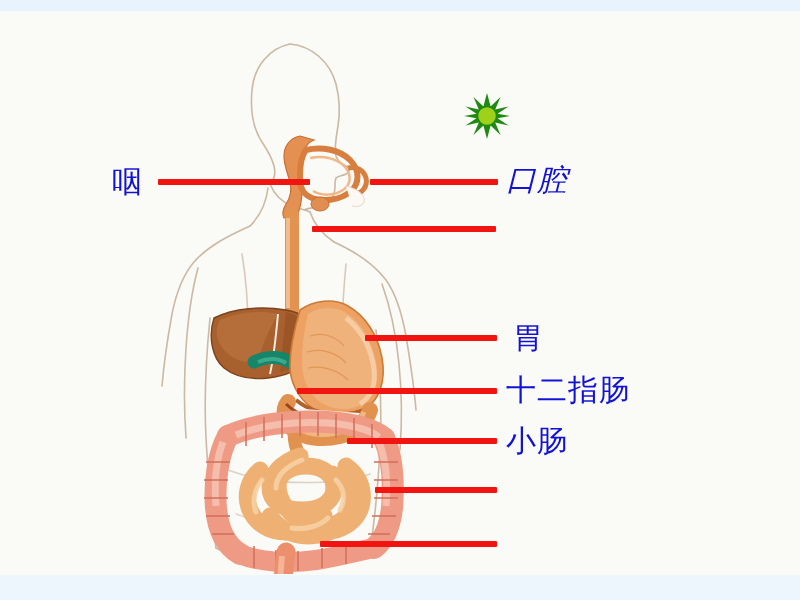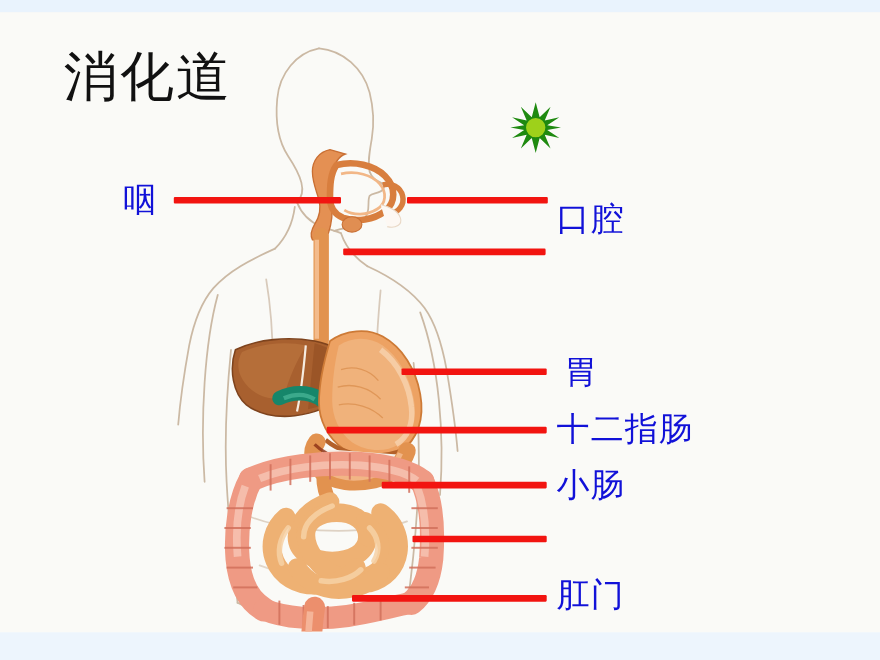--- a/index.html
+++ b/index.html
@@ -100,21 +100,20 @@
 </style>
 </head>
 <body>
 
 <div id="slide">
 
   <div class="canvas-area"></div>
   <div class="top-band"></div>
   <div class="bottom-band"></div>
 
-  <div class="slide-title">消化道</div>
 
   <div class="star-icon">
     <svg width="48" height="48" viewBox="0 0 48 48">
       <g transform="translate(24,24)">
         <path d="M0,-23 L3.6,-9.5 L13.5,-19 L8.2,-6.5 L21.5,-9.5 L10.5,-2.2
                  L23,0 L10.5,2.2 L21.5,9.5 L8.2,6.5 L13.5,19 L3.6,9.5
                  L0,23 L-3.6,9.5 L-13.5,19 L-8.2,6.5 L-21.5,9.5 L-10.5,2.2
                  L-23,0 L-10.5,-2.2 L-21.5,-9.5 L-8.2,-6.5 L-13.5,-19 L-3.6,-9.5 Z" fill="#1f8a10"></path>
         <circle cx="0" cy="0" r="9.5" fill="#9ed11a" stroke="#1f8a10" stroke-width="1.4"></circle>
       </g>
@@ -301,25 +300,24 @@
   <div class="leader" style="left:370px; top:179px; width:128px;"></div>
   <div class="leader" style="left:312px; top:226px; width:184px;"></div>
   <div class="leader" style="left:365px; top:335px; width:132px;"></div>
   <div class="leader" style="left:297px; top:388px; width:200px;"></div>
   <div class="leader" style="left:347px; top:438px; width:150px;"></div>
   <div class="leader" style="left:375px; top:487px; width:122px;"></div>
   <div class="leader" style="left:320px; top:541px; width:177px;"></div>
 
   <div class="label label-left" style="left:112px; top:162px;">咽</div>
 
-  <div class="label" style="left:506px; top:179px;">口腔</div>
+  <div class="label" style="left:506px; top:160px;font-style:italic;">口腔</div>
 
 
   <div class="label" style="left:513px; top:318px;">胃</div>
 
   <div class="label" style="left:506px; top:370px;">十二指肠</div>
 
   <div class="label" style="left:506px; top:421px;">小肠</div>
 
 
-  <div class="label" style="left:506px; top:521px;">肛门</div>
 
 </div>
 
 </body></html>

